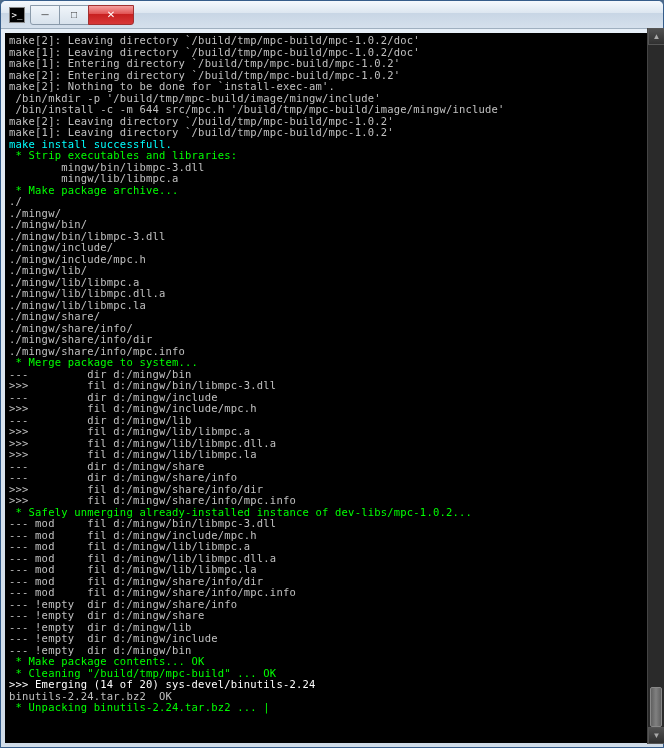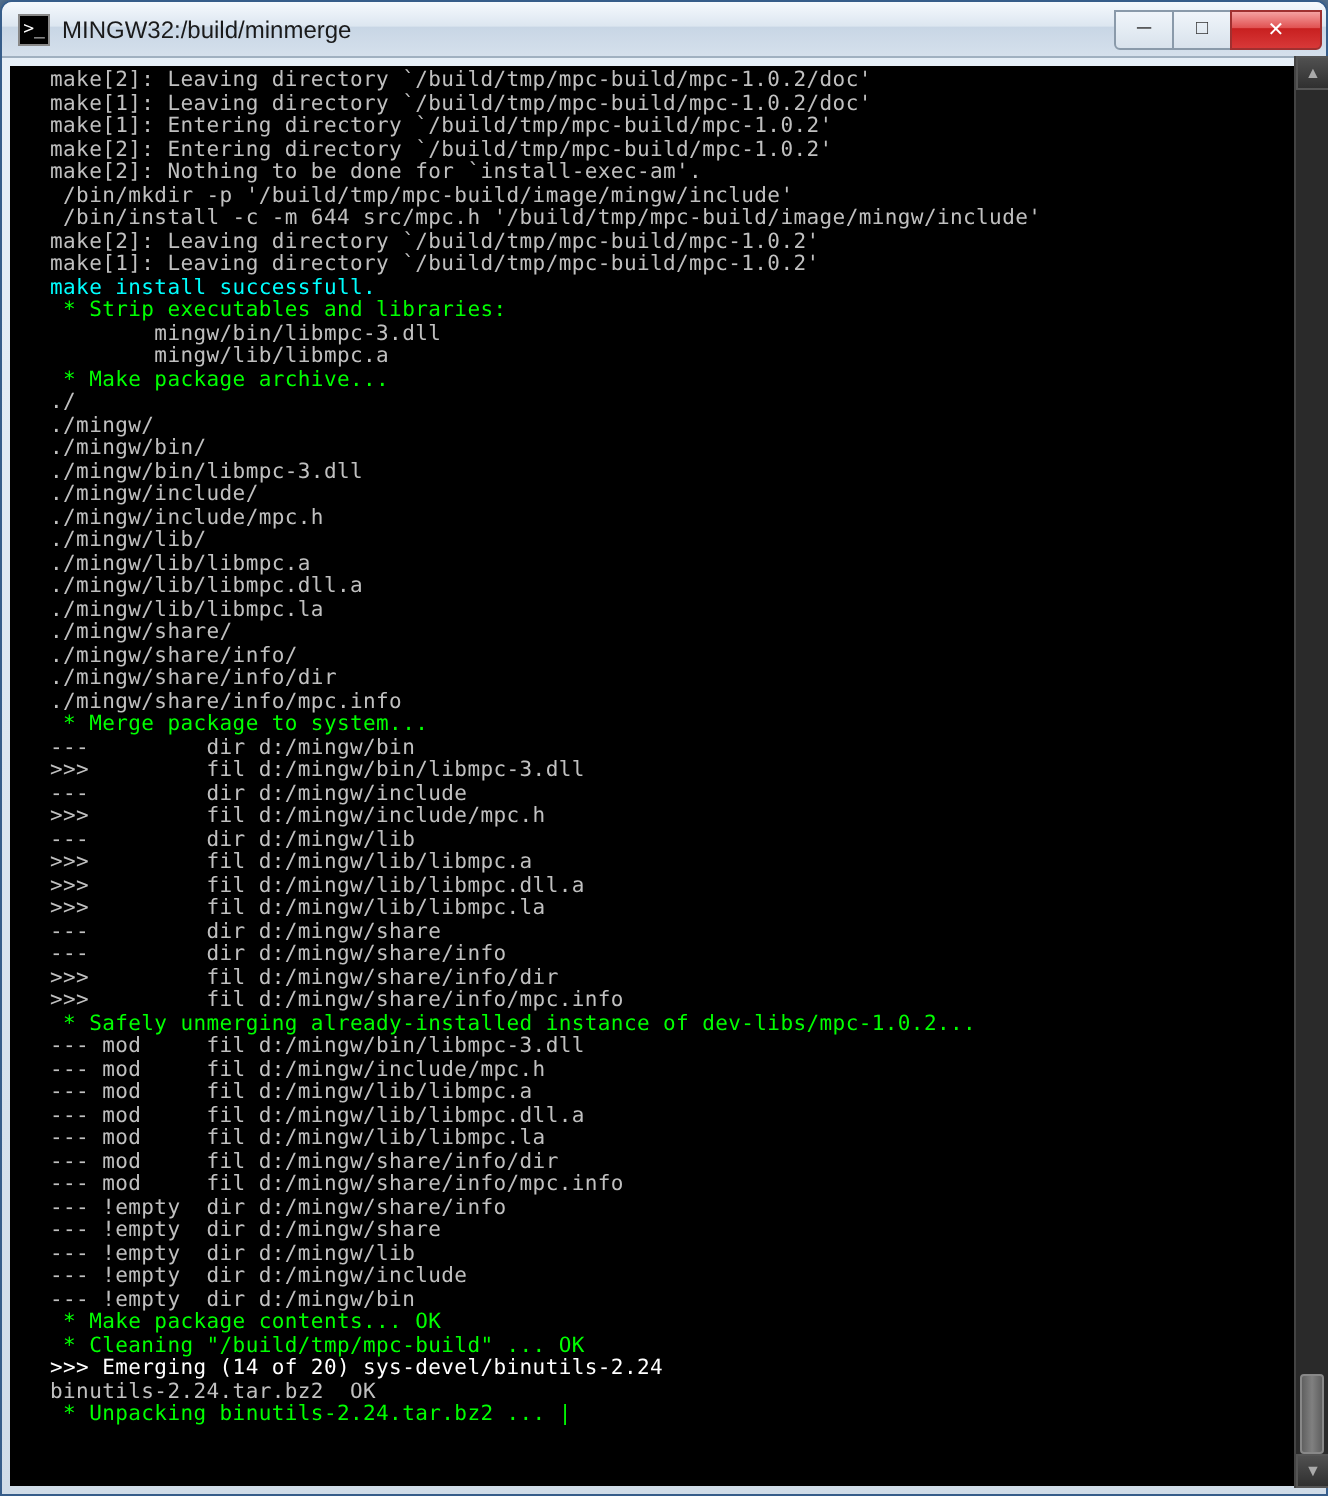--- a/index.html
+++ b/index.html
@@ -77,21 +77,21 @@
       width: 46px;
       background: linear-gradient(to bottom, #f5a0a0 0%, #e05050 45%, #c82020 46%, #d83838 100%);
       border-color: #a03030;
       color: #fff;
       border-radius: 0 0 3px 0;
     }
     .terminal {
       flex: 1;
       background: #000;
       margin: 4px;
-      padding: 2px 20px;
+      padding: 2px 4px;
       font-family: "Lucida Console", Consolas, monospace;
       font-size: 10.5px;
       line-height: 11.5px;
       color: #c0c0c0;
       overflow: hidden;
       position: relative;
       letter-spacing: 0.2px;
     }
     .terminal pre {
       font-family: inherit;
@@ -145,21 +145,20 @@
       position: absolute;
       bottom: 0;
     }
   </style>
 </head>
 <body>
 
 <div class="window">
   <div class="titlebar">
     <div class="title-icon">&gt;_</div>
-    <div class="title-text">MINGW32:/build/minmerge</div>
     <div class="window-controls">
       <div class="win-btn">─</div>
       <div class="win-btn">□</div>
       <div class="win-btn close">✕</div>
     </div>
   </div>
   <div class="terminal">
     <pre id="term-pre"><span class="gray">make[2]: Leaving directory `/build/tmp/mpc-build/mpc-1.0.2/doc'</span>
 <span class="gray">make[1]: Leaving directory `/build/tmp/mpc-build/mpc-1.0.2/doc'</span>
 <span class="gray">make[1]: Entering directory `/build/tmp/mpc-build/mpc-1.0.2'</span>

